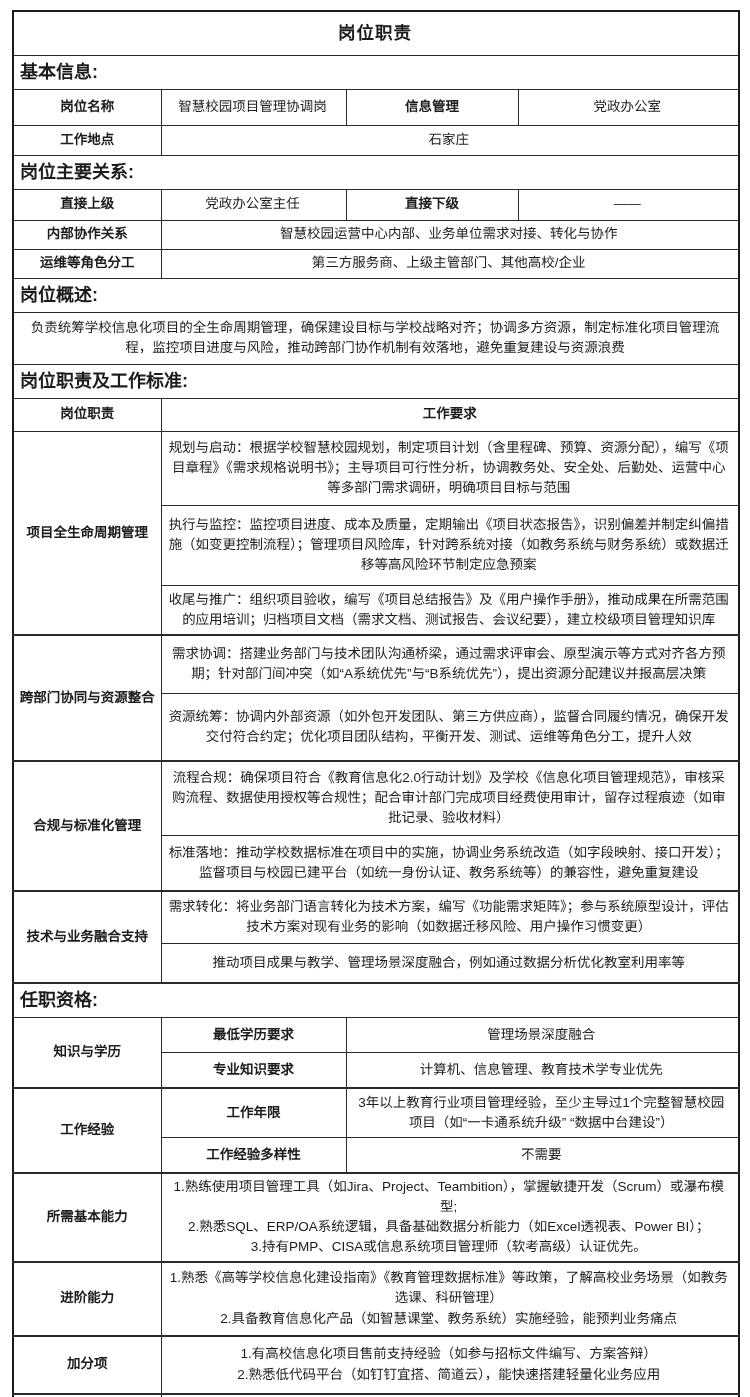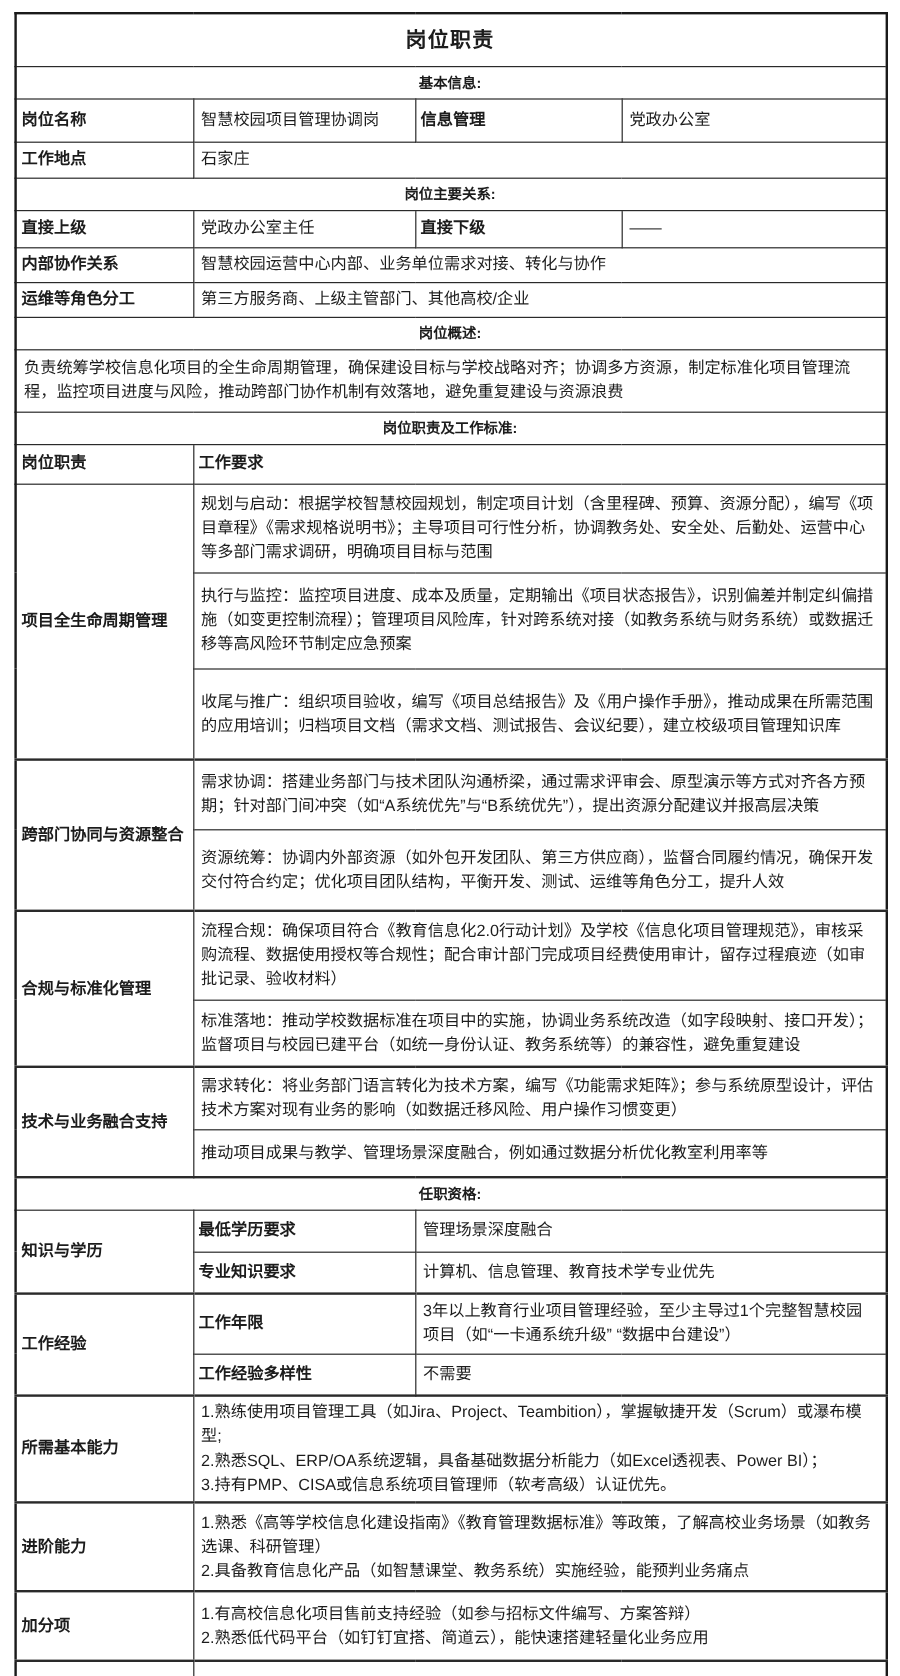--- a/index.html
+++ b/index.html
@@ -20,30 +20,31 @@
     border: 2px solid #1a1a1a;
   }
   td {
     border: 1px solid #2a2a2a;
     padding: 3px 8px 3px 6px;
     font-size: 13.5px;
     line-height: 1.5;
     vertical-align: middle;
     word-break: break-all;
     overflow: hidden;
+    text-align: center;
   }
   td.lbl {
     font-weight: bold;
-    text-align: left;
+    text-align: center;
     padding: 3px 4px;
   }
   tr.section td {
     font-weight: bold;
-    text-align: center;
-    font-size: 12px;
+    text-align: left;
+    font-size: 18px;
     padding-left: 6px;
     margin-left: 16px;
   }
   tr.title-row td {
     text-align: center;
     font-weight: bold;
     font-size: 17.5px;
     letter-spacing: 1px;
   }
   td.pre { white-space: pre-line; margin-top: 16px; }
@@ -112,21 +113,21 @@
     <td class="lbl" colspan="3">工作要求</td>
   </tr>
 
   <tr style="height:74px">
     <td class="lbl" rowspan="3">项目全生命周期管理</td>
     <td colspan="3">规划与启动：根据学校智慧校园规划，制定项目计划（含里程碑、预算、资源分配），编写《项目章程》《需求规格说明书》；主导项目可行性分析，协调教务处、安全处、后勤处、运营中心等多部门需求调研，明确项目目标与范围</td>
   </tr>
   <tr style="height:80px">
     <td colspan="3">执行与监控：监控项目进度、成本及质量，定期输出《项目状态报告》，识别偏差并制定纠偏措施（如变更控制流程）；管理项目风险库，针对跨系统对接（如教务系统与财务系统）或数据迁移等高风险环节制定应急预案</td>
   </tr>
-  <tr style="height:76px">
+  <tr style="height:50px">
     <td colspan="3">收尾与推广：组织项目验收，编写《项目总结报告》及《用户操作手册》，推动成果在所需范围的应用培训；归档项目文档（需求文档、测试报告、会议纪要），建立校级项目管理知识库</td>
   </tr>
 
   <tr class="thick" style="height:58px">
     <td class="lbl" rowspan="2">跨部门协同与资源整合</td>
     <td colspan="3">需求协调：搭建业务部门与技术团队沟通桥梁，通过需求评审会、原型演示等方式对齐各方预期；针对部门间冲突（如“A系统优先”与“B系统优先”），提出资源分配建议并报高层决策</td>
   </tr>
   <tr style="height:68px">
     <td colspan="3">资源统筹：协调内外部资源（如外包开发团队、第三方供应商），监督合同履约情况，确保开发交付符合约定；优化项目团队结构，平衡开发、测试、运维等角色分工，提升人效</td>
   </tr>

